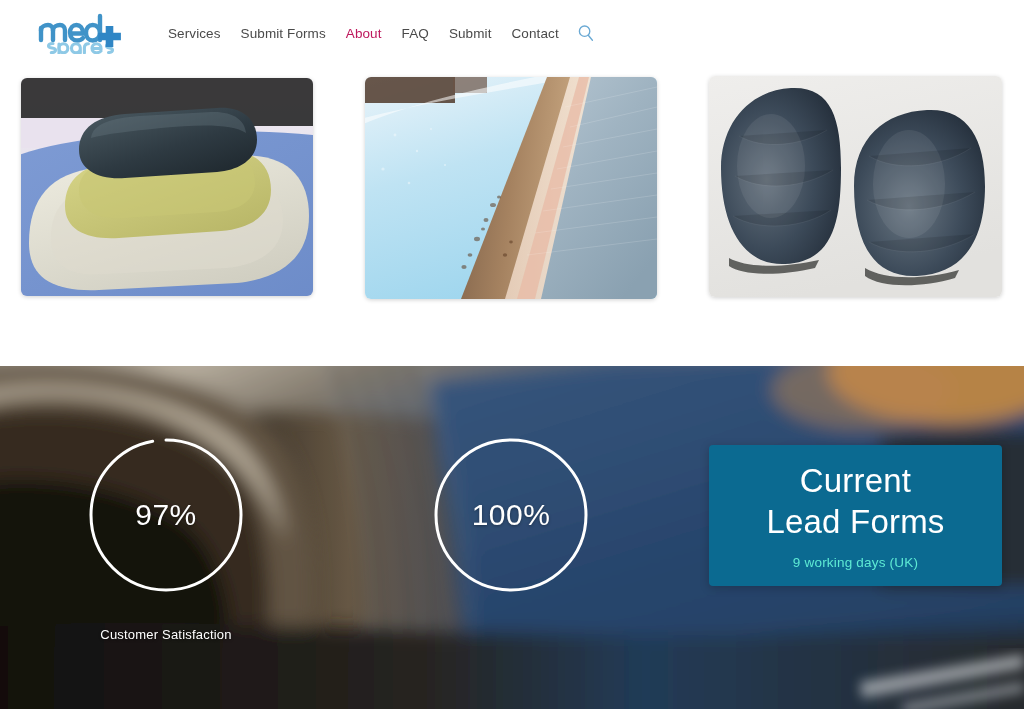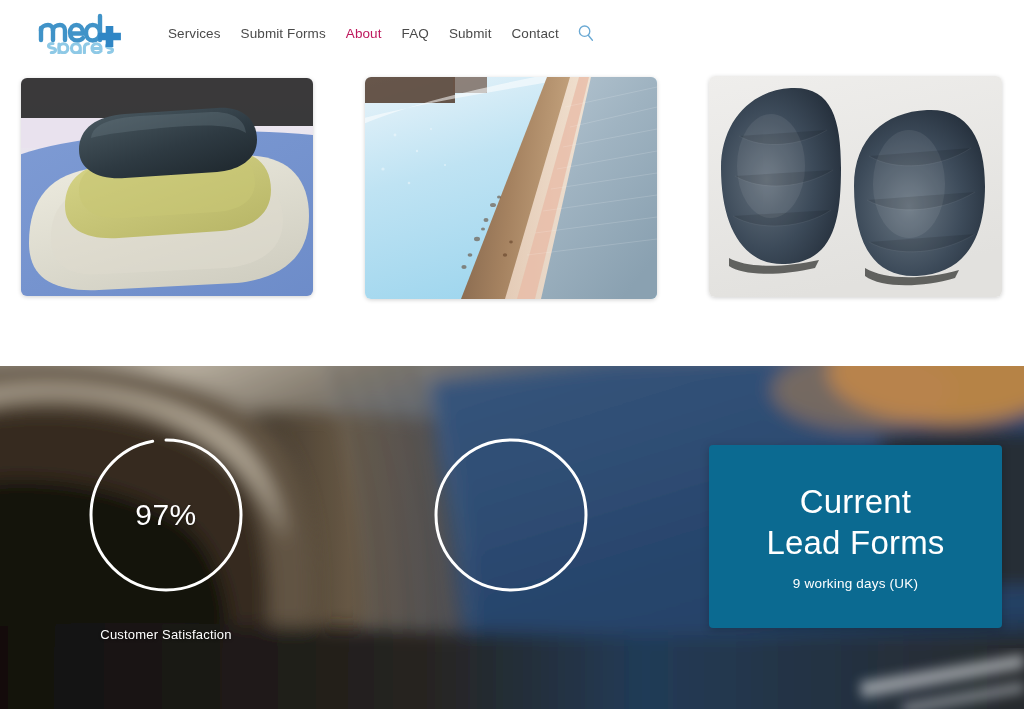--- a/index.html
+++ b/index.html
@@ -64,31 +64,31 @@
     position:absolute; left:0; right:0; top:50%; transform:translateY(-50%);
     font-size:30px; color:#ffffff; font-weight:400; letter-spacing:.5px;
     text-shadow:0 1px 3px rgba(0,0,0,.35);
   }
   .stat-label {
     margin-top:33px; font-size:13px; color:#ffffff; letter-spacing:.2px;
     text-shadow:0 1px 3px rgba(0,0,0,.45);
   }
 
   .lead-card {
-    position:absolute; left:709px; top:79px; width:293px; height:183px;
+    position:absolute; left:709px; top:79px; width:293px; height:141px;
     background:#0b6a91; border-radius:4px;
     display:flex; flex-direction:column; align-items:center; justify-content:center;
     box-shadow:0 2px 10px rgba(0,0,0,.22);
   }
   .lead-title {
     font-size:33px; line-height:1.22; color:#ffffff; text-align:center;
     font-weight:400; letter-spacing:.2px;
   }
   .lead-sub {
-    margin-top:13px; font-size:13.5px; color:#ffffff; text-align:center;
+    margin-top:13px; font-size:13.5px; color:#5eead4; text-align:center;
     letter-spacing:.2px;
   }
 </style>
 </head>
 <body>
 
 <div class="page">
 
   <div class="header">
 
@@ -377,20 +377,21 @@
           <div class="dial-val">97%</div>
         </div>
         <div class="stat-label">Customer Satisfaction</div>
       </div>
 
       <div class="stat stat-2">
         <div class="dial">
           <svg width="158" height="158" viewBox="0 0 158 158" xmlns="http://www.w3.org/2000/svg">
             <circle cx="79" cy="79" r="75" fill="none" stroke="#ffffff" stroke-width="3" stroke-linecap="round" stroke-dasharray="471.2 0"></circle>
           </svg>
+          <div class="dial-val">100%</div>
         </div>
       </div>
 
       <div class="lead-card">
         <div class="lead-title">
           <div>Current</div>
           <div>Lead Forms</div>
         </div>
         <div class="lead-sub">9 working days (UK)</div>
       </div>

